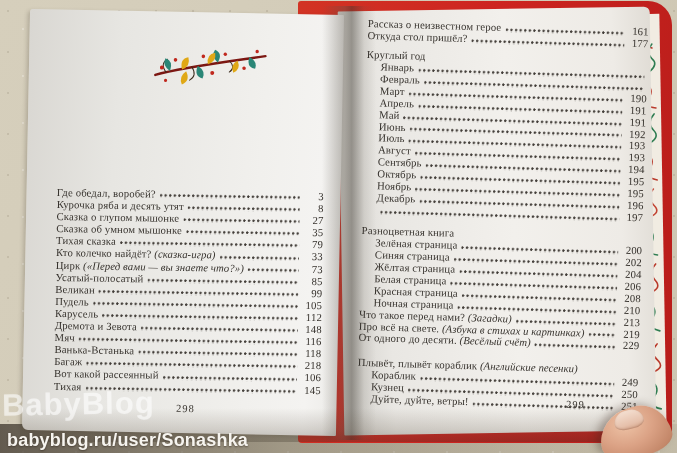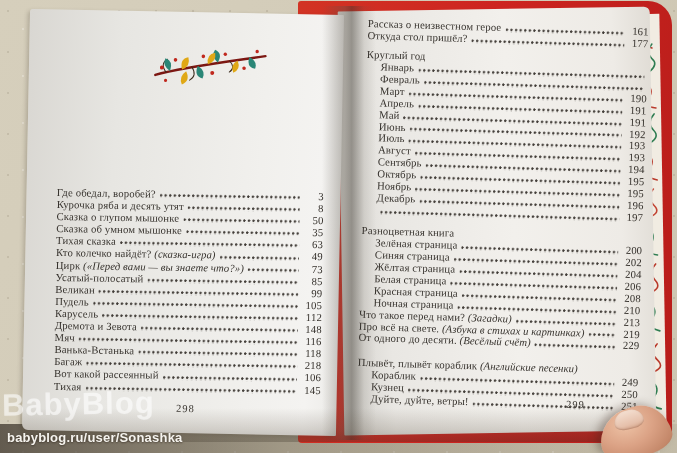--- a/index.html
+++ b/index.html
@@ -60,21 +60,21 @@
   .pagenum-right{left:566px;top:399px;transform:rotate(1.5deg);}
 
   .vignette{position:absolute;left:152px;top:46px;z-index:6;transform:rotate(-3deeg);}
 
   
   .wm{position:absolute;left:2px;top:386px;z-index:8;width:190px;
       font-family:"Liberation Sans", sans-serif;font-weight:bold;font-size:31px;
       color:rgba(255,255,255,.55);letter-spacing:1px;transform:rotate(-1deg);
       text-shadow:0 0 2px rgba(255,255,255,.15);}
   .url{position:absolute;left:7px;top:430px;z-index:8;
-      font-family:"Liberation Sans", sans-serif;font-weight:bold;font-size:13px;
+      font-family:"Liberation Sans", sans-serif;font-weight:bold;font-size:18px;
       color:#f6f4ef;letter-spacing:.2px;text-shadow:0 1px 2px rgba(40,30,20,.55);}
 
   
   .thumb{position:absolute;left:599px;top:407px;width:72px;height:50px;z-index:9;
     transform:rotate(-14deg);border-radius:55% 45% 42% 46%/70% 72% 34% 36%;
     background:radial-gradient(ellipse at 40% 30%, #eec3a6 0%, #dba285 45%, #c4886a 80%, #a96f54 100%);
     box-shadow:-4px -3px 8px rgba(60,40,30,.35);}
   .thumb .nail{position:absolute;left:18px;top:2px;width:30px;height:19px;
     border-radius:50% 50% 46% 46%/75% 75% 40% 40%;
     background:linear-gradient(175deg,#f3ddce 10%,#e6c1ac 70%,#d8a98f 100%);
@@ -153,36 +153,36 @@
         <span class="pg">3</span>
       </div>
       <div class="toc-row">
         <span class="lbl">Курочка ряба и десять утят</span>
         <span class="leader"></span>
         <span class="pg">8</span>
       </div>
       <div class="toc-row">
         <span class="lbl">Сказка о глупом мышонке</span>
         <span class="leader"></span>
-        <span class="pg">50</span>
+        <span class="pg">27</span>
       </div>
       <div class="toc-row">
         <span class="lbl">Сказка об умном мышонке</span>
         <span class="leader"></span>
         <span class="pg">35</span>
       </div>
       <div class="toc-row">
         <span class="lbl">Тихая сказка</span>
         <span class="leader"></span>
-        <span class="pg">63</span>
+        <span class="pg">79</span>
       </div>
       <div class="toc-row">
         <span class="lbl">Кто колечко найдёт?<span class="note"> (сказка-игра)</span></span>
         <span class="leader"></span>
-        <span class="pg">49</span>
+        <span class="pg">33</span>
       </div>
       <div class="toc-row">
         <span class="lbl">Цирк<span class="note"> («Перед вами — вы знаете что?»)</span></span>
         <span class="leader"></span>
         <span class="pg">73</span>
       </div>
       <div class="toc-row">
         <span class="lbl">Усатый-полосатый</span>
         <span class="leader"></span>
         <span class="pg">85</span>

